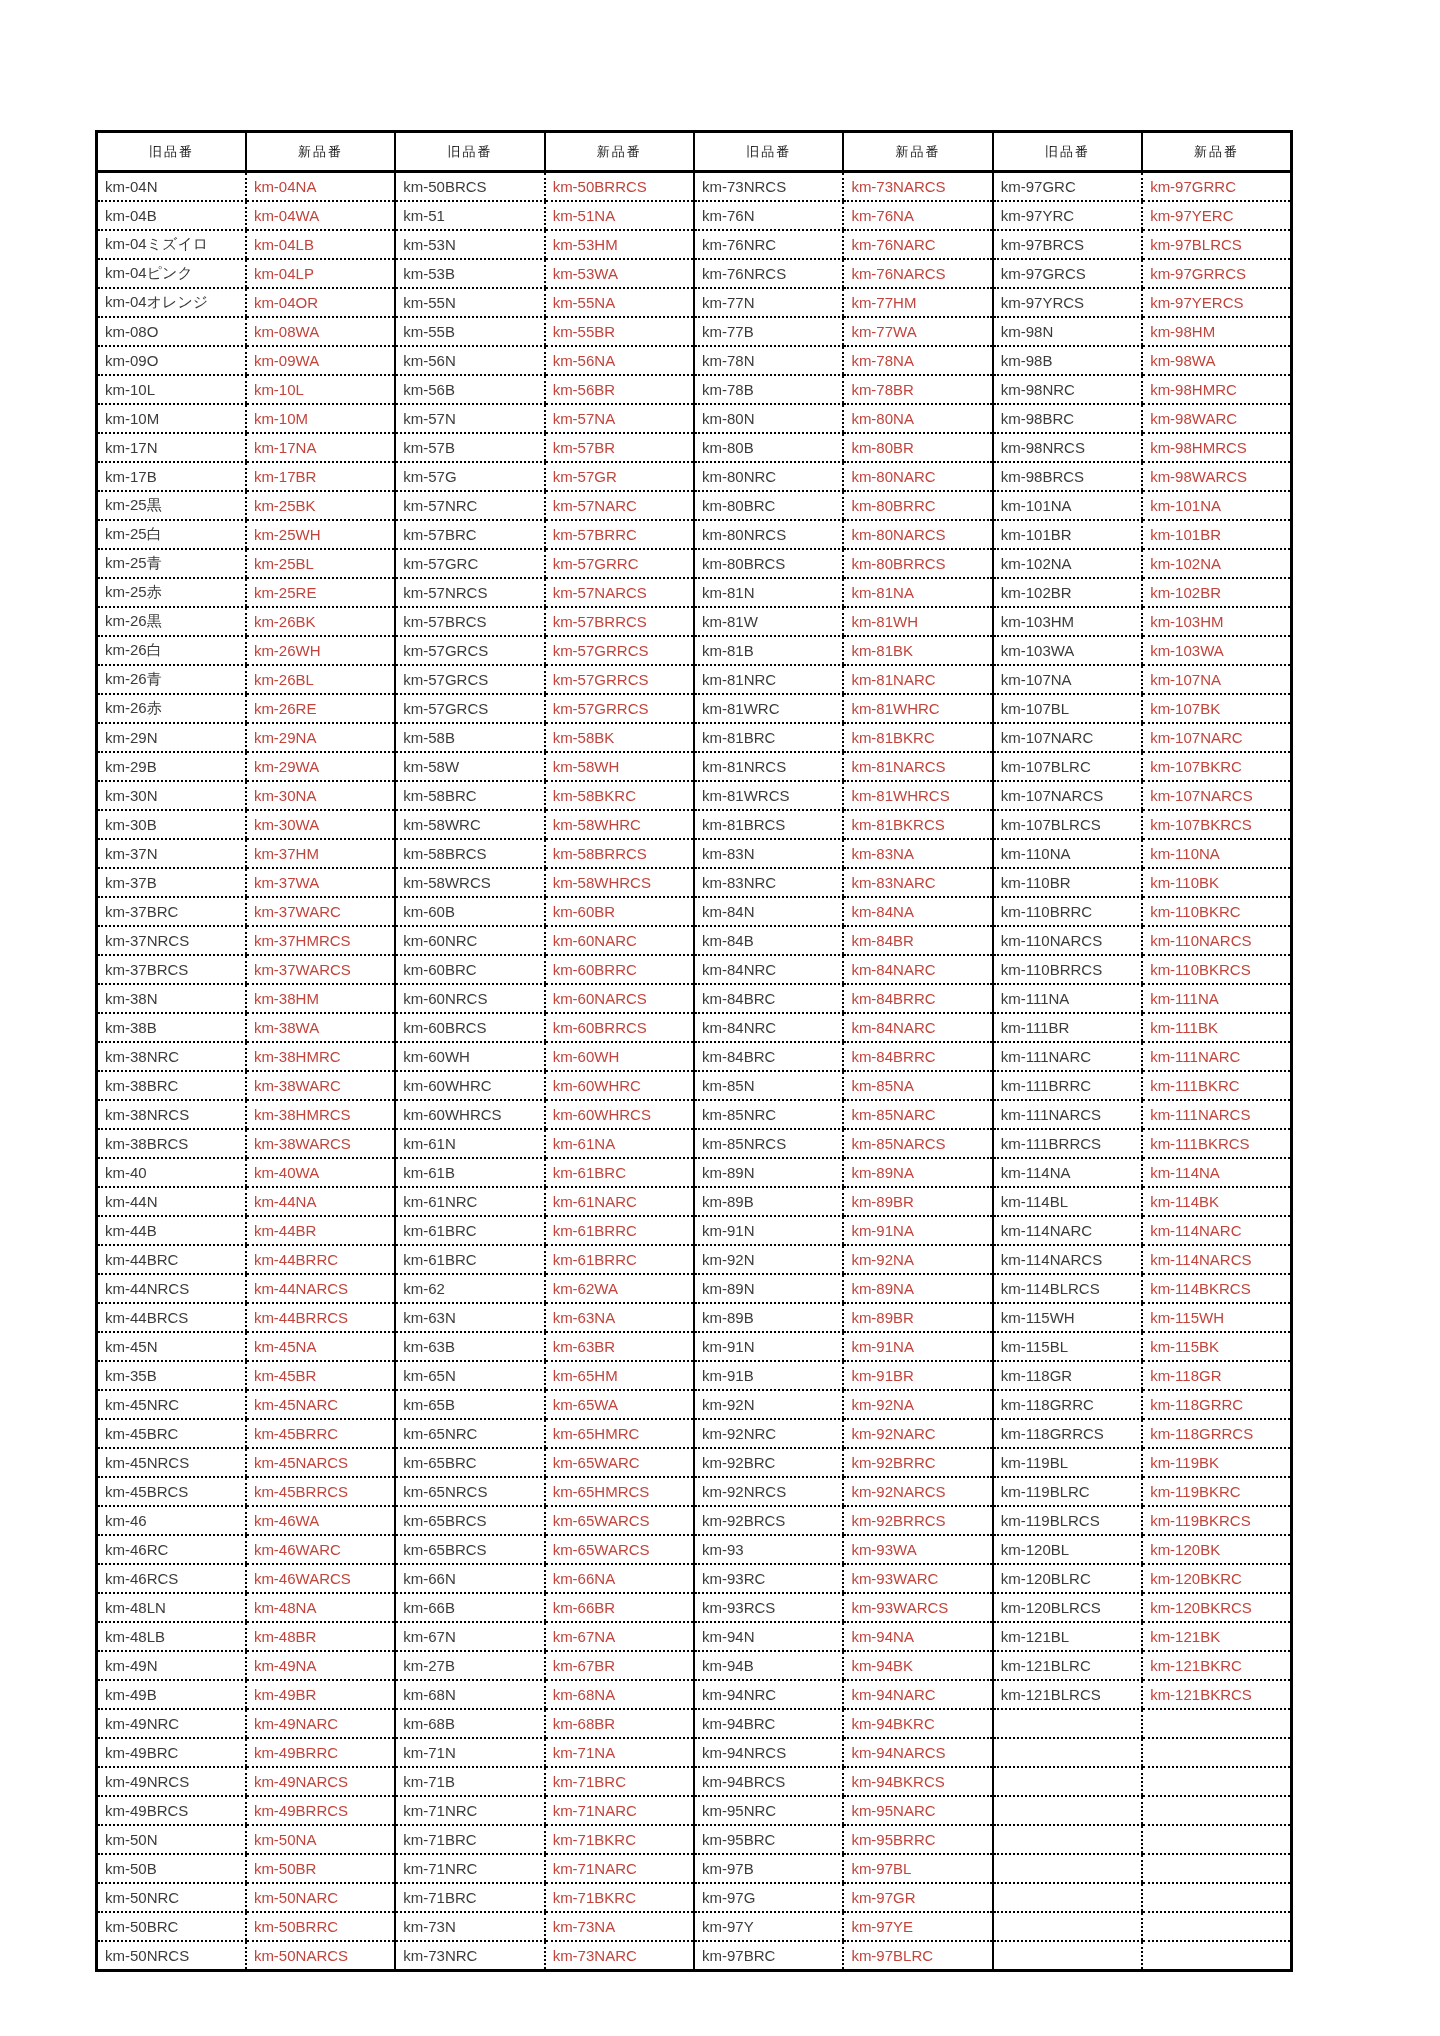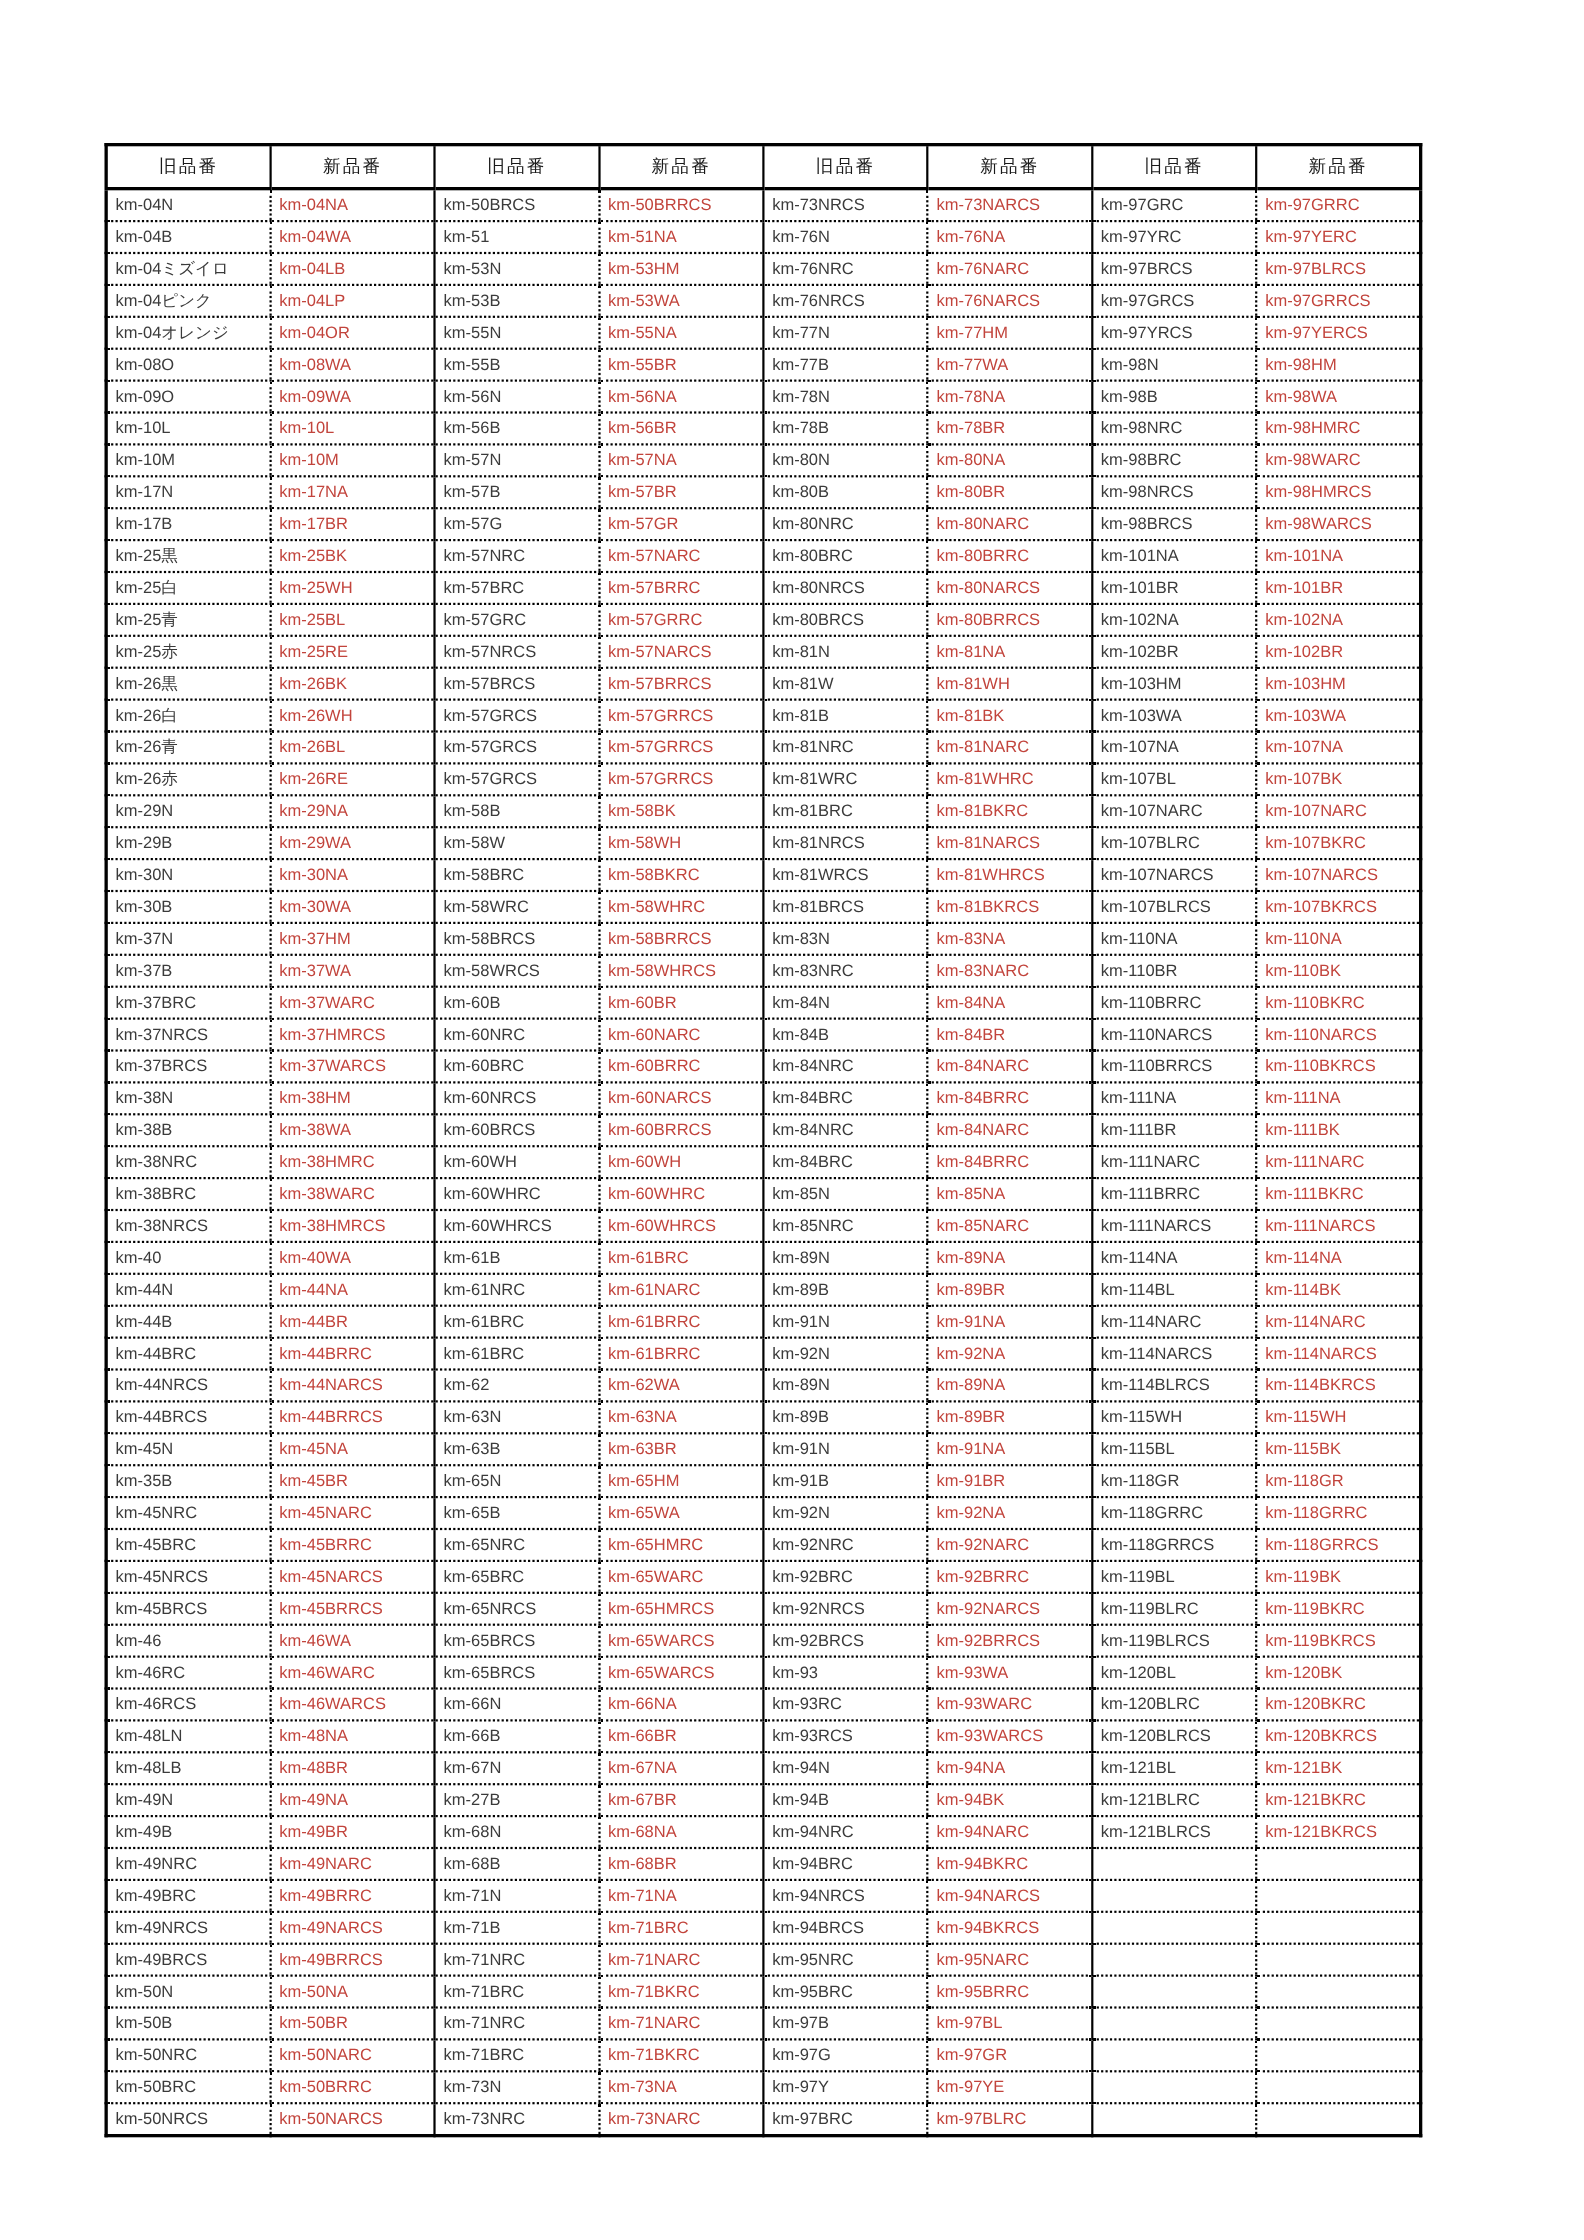--- a/index.html
+++ b/index.html
@@ -13,21 +13,21 @@
   table.conv {
     border-collapse: collapse;
     table-layout: fixed;
     width: 1198px;
     border: 3px solid #000;
     background: #fff;
   }
   table.conv col { width: 12.5%; }
   table.conv th {
     height: 37px;
-    font-size: 16px;
+    font-size: 13px;
     font-weight: normal;
     color: #1a1a1a;
     text-align: center;
     vertical-align: middle;
     border-bottom: 3px solid #000;
     border-left: 2px solid #000;
     padding: 0;
     letter-spacing: 2px;
   }
   table.conv th:first-child { border-left: none; }
@@ -396,20 +396,30 @@
           <td class="old first">km-38NRCS</td>
           <td class="new">km-38HMRCS</td>
           <td class="old">km-60WHRCS</td>
           <td class="new">km-60WHRCS</td>
           <td class="old">km-85NRC</td>
           <td class="new">km-85NARC</td>
           <td class="old">km-111NARCS</td>
           <td class="new">km-111NARCS</td>
         </tr>
         <tr>
+          <td class="old first">km-38BRCS</td>
+          <td class="new">km-38WARCS</td>
+          <td class="old">km-61N</td>
+          <td class="new">km-61NA</td>
+          <td class="old">km-85NRCS</td>
+          <td class="new">km-85NARCS</td>
+          <td class="old">km-111BRRCS</td>
+          <td class="new">km-111BKRCS</td>
+        </tr>
+        <tr>
           <td class="old first">km-40</td>
           <td class="new">km-40WA</td>
           <td class="old">km-61B</td>
           <td class="new">km-61BRC</td>
           <td class="old">km-89N</td>
           <td class="new">km-89NA</td>
           <td class="old">km-114NA</td>
           <td class="new">km-114NA</td>
         </tr>
         <tr>

